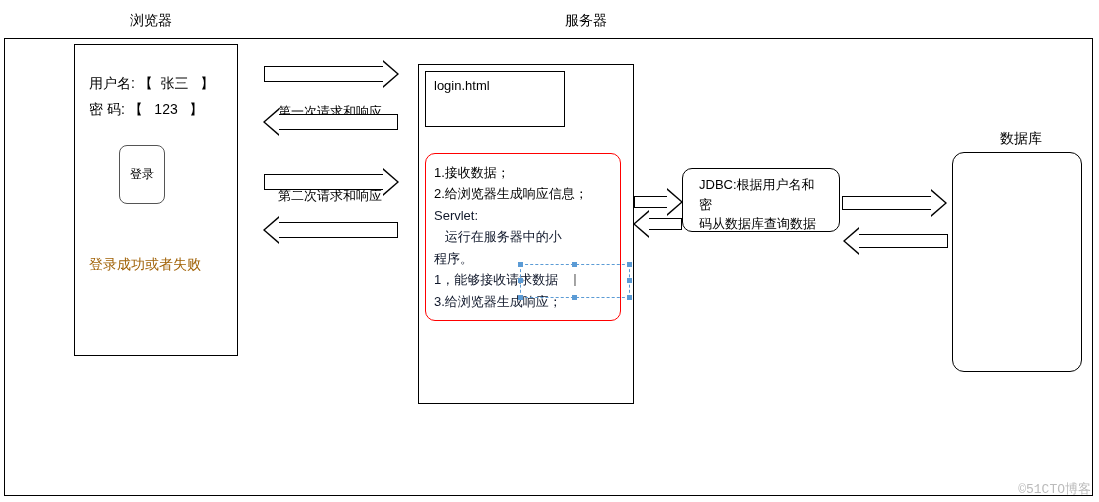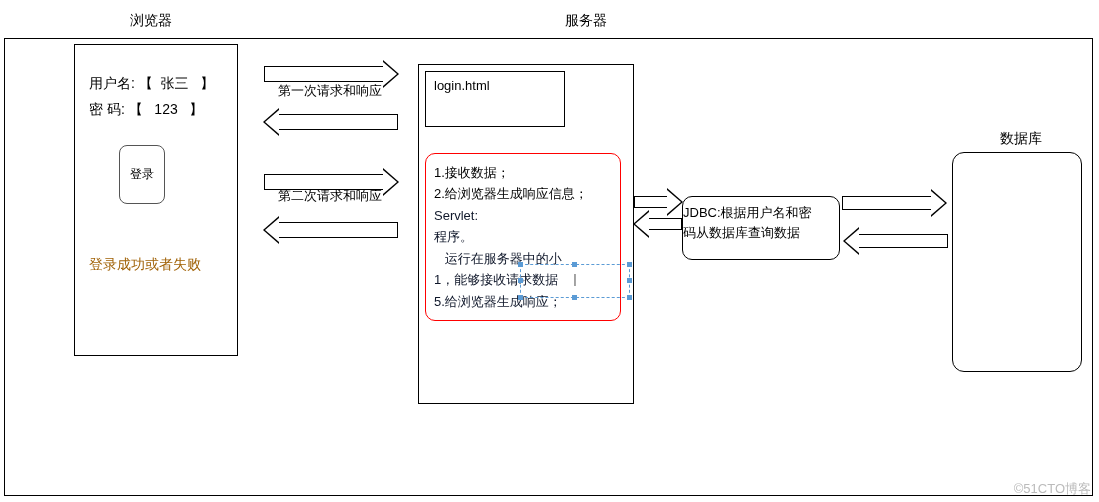--- a/index.html
+++ b/index.html
@@ -117,26 +117,26 @@
     position:absolute;
     left:50%; top:50%;
     transform: translate(-50%,-50%);
     font-size: 16px;
     color:#888;
   }
 
   
   .jdbc-box {
     left: 682px;
-    top: 196px;
+    top: 168px;
     width: 158px;
     height: 64px;
     border: 1px solid #000;
     border-radius: 10px;
-    padding: 6px 0;
+    padding: 6px 16px;
     font-size: 13px;
     line-height: 1.5;
     box-sizing: border-box;
   }
   
   .db-box {
     left: 952px;
     top: 152px;
     width: 130px;
     height: 220px;
@@ -201,20 +201,21 @@
   .arrow-label {
     position: absolute;
     font-size: 13px;
   }
   .watermark {
     position: absolute;
     right: 8px;
     bottom: 4px;
     color: #bbb;
     font-size: 13px;
+    font-family: Liberation Mono, monospace;
   }
 </style>
 </head>
 <body>
 
 <div class="col-title" style="left:130px;">浏览器</div>
 <div class="col-title" style="left:565px;">服务器</div>
 <div class="col-title" style="left:1000px; top:130px;">数据库</div>
 
 <div class="outer-frame"></div>
@@ -228,43 +229,43 @@
     <span>密  码:</span>
     <span class="bracket-field">【&nbsp;&nbsp;&nbsp;<span>123</span>&nbsp;&nbsp;&nbsp;】</span>
   </div>
   <div class="login-btn">登录</div>
   <div class="result-text">登录成功或者失败</div>
 </div>
 
 <div class="arrow-wrap" style="left:264px; top:66px; width:120px;">
   <div class="arrow-right" style="width:120px;"></div>
 </div>
-<div class="arrow-label" style="left:278px; top:82px;">第一次请求和响应</div>
+<div class="arrow-label" style="left:278px; top:103px;">第一次请求和响应</div>
 <div class="arrow-wrap" style="left:278px; top:114px; width:120px;">
   <div class="arrow-left" style="width:120px;"></div>
 </div>
 
 <div class="arrow-wrap" style="left:264px; top:174px; width:120px;">
   <div class="arrow-right" style="width:120px;"></div>
 </div>
 <div class="arrow-label" style="left:278px; top:187px;">第二次请求和响应</div>
 <div class="arrow-wrap" style="left:278px; top:222px; width:120px;">
   <div class="arrow-left" style="width:120px;"></div>
 </div>
 
 <div class="box server-box">
   <div class="login-html-box">login.html</div>
   <div class="servlet-box">
     <div>1.接收数据；</div>
     <div>2.给浏览器生成响应信息；</div>
     <div class="red">Servlet:</div>
+    <div class="red">&nbsp;&nbsp;&nbsp;<span>运行在服务器中的小</span></div>
     <div class="red">程序。</div>
-    <div class="red">&nbsp;&nbsp;&nbsp;<span>运行在服务器中的小</span></div>
     <div class="red">1，能够接收请求数据</div>
-    <div class="red">5.给浏览器生成响应；</div>
+    <div class="red">3.给浏览器生成响应；</div>
   </div>
 </div>
 
 <div class="dashed-cursor-box">
   <div class="handle h-tl"></div>
     <div class="handle h-tr"></div>
   <div class="handle h-bl"></div>
     <div class="handle h-br"></div>
   <div class="handle h-ml"></div>
     <div class="handle h-mr"></div>

